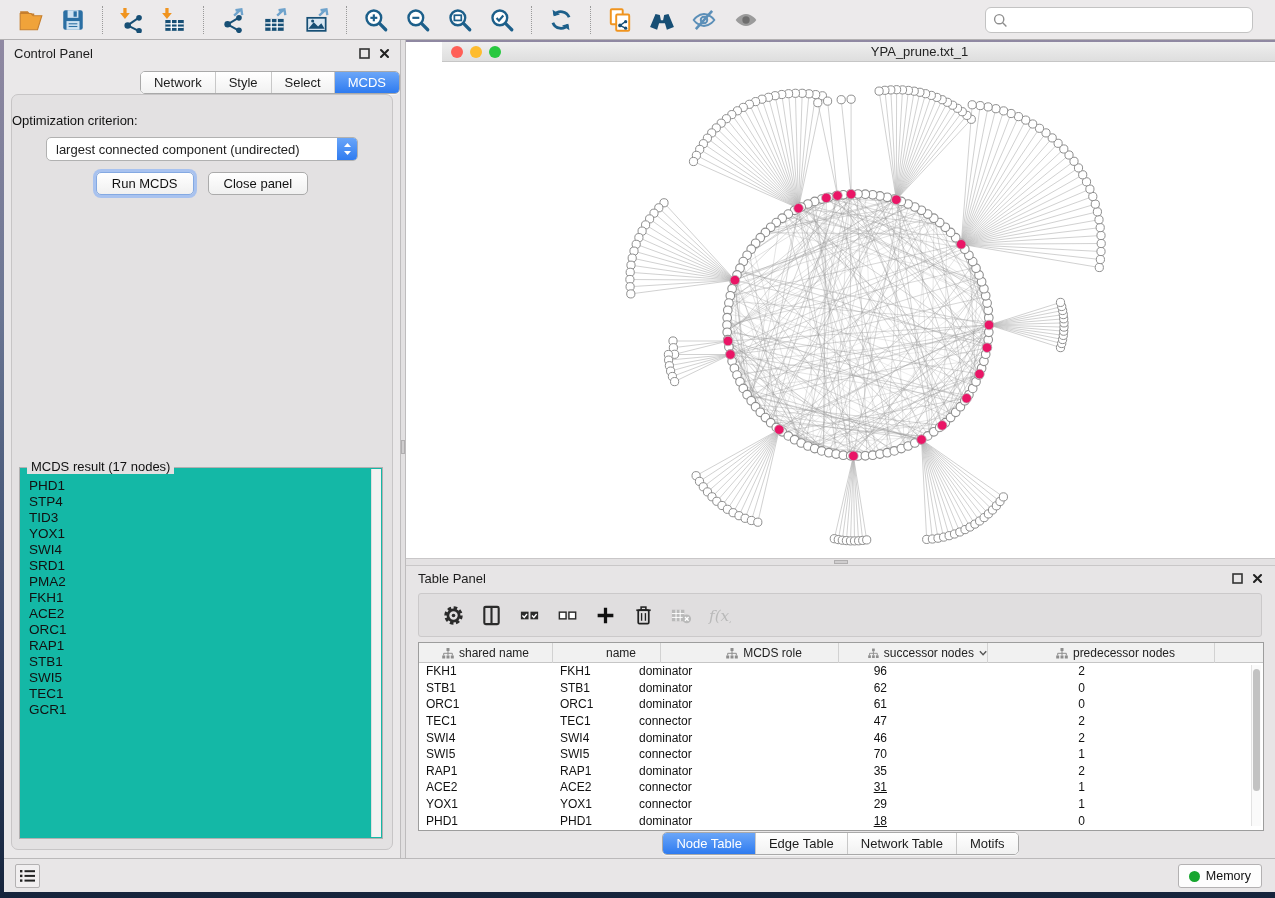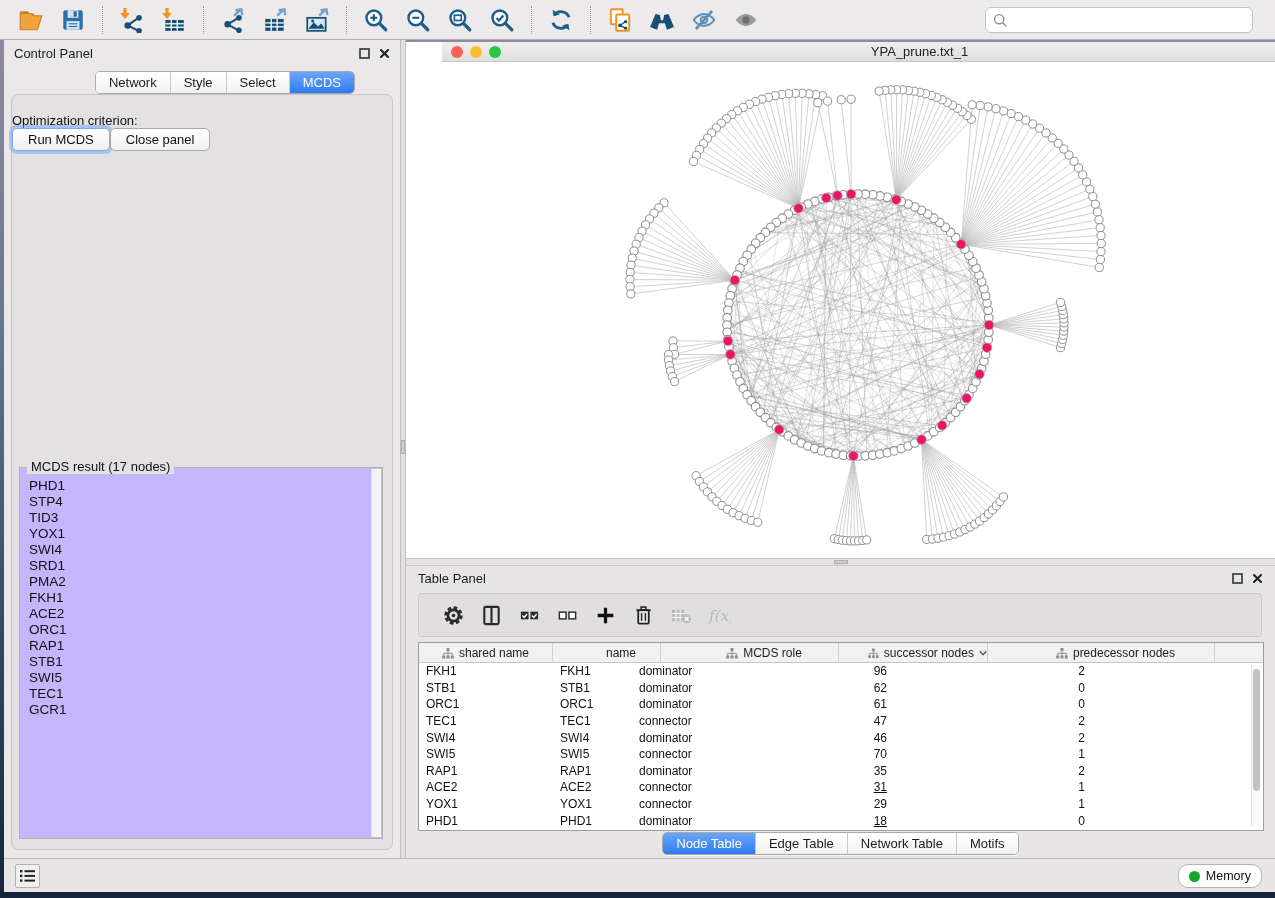--- a/index.html
+++ b/index.html
@@ -23,41 +23,41 @@
   .searchbox svg { margin:0 4px 0 7px; flex:none; }
   .searchbox input { border:none; outline:none; flex:1; height:20px; font-size:13px;
     font-family:"Liberation Sans",sans-serif; background:transparent; }
 
   
   .ctrl { left:4px; top:40px; width:396px; height:818px; background:#eae8e9; }
   .panel-head { height:26px; display:flex; align-items:center; padding:0 10px; }
   .panel-title { font-size:13px; color:#1c1c1c; }
   .win-btns { margin-left:auto; display:flex; gap:9px; align-items:center; }
   .win-btns svg { display:block; }
-  .seg-tabs { position:absolute; top:31px; left:12px; right:0; display:flex; justify-content:center;padding-left:34px; }
+  .seg-tabs { position:absolute; top:31px; left:12px; right:0; display:flex; justify-content:flex-end;padding-left:34px; }
   .seg-group { display:inline-flex; border:1px solid #a9a9a9; border-radius:5px; overflow:hidden;
     background:#fff; box-shadow:0 1px 0 rgba(255,255,255,.6); }
   .seg-tab { padding:3px 13px; font-size:13px; background:linear-gradient(#ffffff,#f1f1f1);
     border-left:1px solid #c8c8c8; color:#1c1c1c; white-space:nowrap; }
   .seg-tab:first-child { border-left:none; }
   .seg-tab.active { background:linear-gradient(#6ba6f8,#2e7bf0); color:#fff; }
   .cp-inner { position:absolute; left:7px; right:7px; top:54px; bottom:8px;
     background:#e3e1e2; border:1px solid #c7c5c6; border-radius:7px; }
   .opt-label { margin-top:18px; font-size:13px; color:#111; }
   .combo { width:312px; height:24px; margin:9px auto 0; background:#fff; border:1px solid #b1b1b1;
     border-radius:5px; display:flex; align-items:center; overflow:hidden; }
   .combo-val { flex:1; font-size:13px; padding-left:9px; white-space:nowrap; }
   .combo-step { width:20px; height:24px; background:linear-gradient(#6ca7f9,#2d7af0);
     border-radius:0 4px 4px 0; display:flex; flex-direction:column; align-items:center; justify-content:center; gap:2px; }
-  .btn-row { display:flex; justify-content:flex-start; }
+  .btn-row { display:flex; justify-content:center; gap:14px; margin-top:11px; }
   .mac-btn { font-size:13px; padding:3px 15px; background:linear-gradient(#ffffff,#f0f0f0);
     border:1px solid #ababab; border-radius:5px; color:#111; font-family:"Liberation Sans",sans-serif; }
   .mac-btn.focused { border-color:#84a9e2; box-shadow:0 0 0 3px rgba(120,170,250,.55); }
   .result-box { position:absolute; left:7px; right:9px; top:372px; bottom:10px;
-    background:#c4b5fd; border:1px solid #b2b0b1; }
+    background:#14b8a6; border:1px solid #b2b0b1; }
   .result-legend { position:absolute; top:-9px; left:7px; background:#e3e1e2; padding:0 4px;
     font-size:13px; color:#111; }
   .result-list { position:absolute; inset:1px 12px 1px 1px; overflow:hidden; padding-top:9px; }
   .result-item { font-size:13.5px; line-height:16px; padding-left:8px; color:#111; }
   .result-scroll { position:absolute; top:1px; bottom:1px; right:1px; width:10px;
     background:#f3f3f3; border-left:1px solid #dedede; }
 
   
   .vsplit { left:400px; top:40px; width:6px; height:818px; background:#e2e0e1;
     border-left:1px solid #bebcbd; border-right:1px solid #bebcbd; }
@@ -98,21 +98,21 @@
     background:#c2c2c2; border-radius:5px; }
   .tp-tabs { position:absolute; left:0; right:0; bottom:3px; display:flex; justify-content:center; }
 
   
   .statusbar { left:4px; top:858px; width:1271px; height:34px; background:#e8e6e7;
     border-top:1px solid #bbb9ba; }
   .sb-left { position:absolute; left:11px; top:5px; width:25px; height:24px;
     background:#f1eff0; border:1px solid #b3b1b2; border-radius:2px;
     display:flex; align-items:center; justify-content:center; }
   .mem-btn { position:absolute; right:13px; top:5px; height:24px; padding:0 10px;
-    background:#fdfdfd; border:1px solid #b3b1b2; border-radius:10px;
+    background:#fdfdfd; border:1px solid #b3b1b2; border-radius:3px;
     display:flex; align-items:center; gap:6px; font-size:12.5px; color:#111; }
   .mem-dot { width:11px; height:11px; border-radius:50%; }
 </style>
 </head>
 <body>
 
 <div class="abs toolbar">
   <div id="tb-icons" style="display:flex;align-items:center;">
       <div class="tb-btn">
         <svg viewBox="0 0 24 24">
@@ -285,20 +285,31 @@
       <div class="seg-group" id="cp-tabs">
         <div class="seg-tab">Network</div>
         <div class="seg-tab">Style</div>
         <div class="seg-tab">Select</div>
         <div class="seg-tab active">MCDS</div>
       </div>
     </div>
 
   <div class="cp-inner">
     <div class="opt-label">Optimization criterion:</div>
+    <div class="combo">
+      <span class="combo-val">largest connected component (undirected)</span>
+      <span class="combo-step">
+        <svg width="9" height="6" viewBox="0 0 9 6">
+            <path d="M1 5l3.5-4L8 5z" fill="#fff"></path>
+          </svg>
+        <svg width="9" height="6" viewBox="0 0 9 6">
+            <path d="M1 1l3.5 4L8 1z" fill="#fff"></path>
+          </svg>
+      </span>
+    </div>
     <div class="btn-row">
       <button class="mac-btn focused">Run MCDS</button>
       <button class="mac-btn">Close panel</button>
     </div>
     <div class="result-box">
       <span class="result-legend">MCDS result (17 nodes)</span>
       <div class="result-list" id="mcds-list">
           <div class="result-item">PHD1</div>
           <div class="result-item">STP4</div>
           <div class="result-item">TID3</div>

